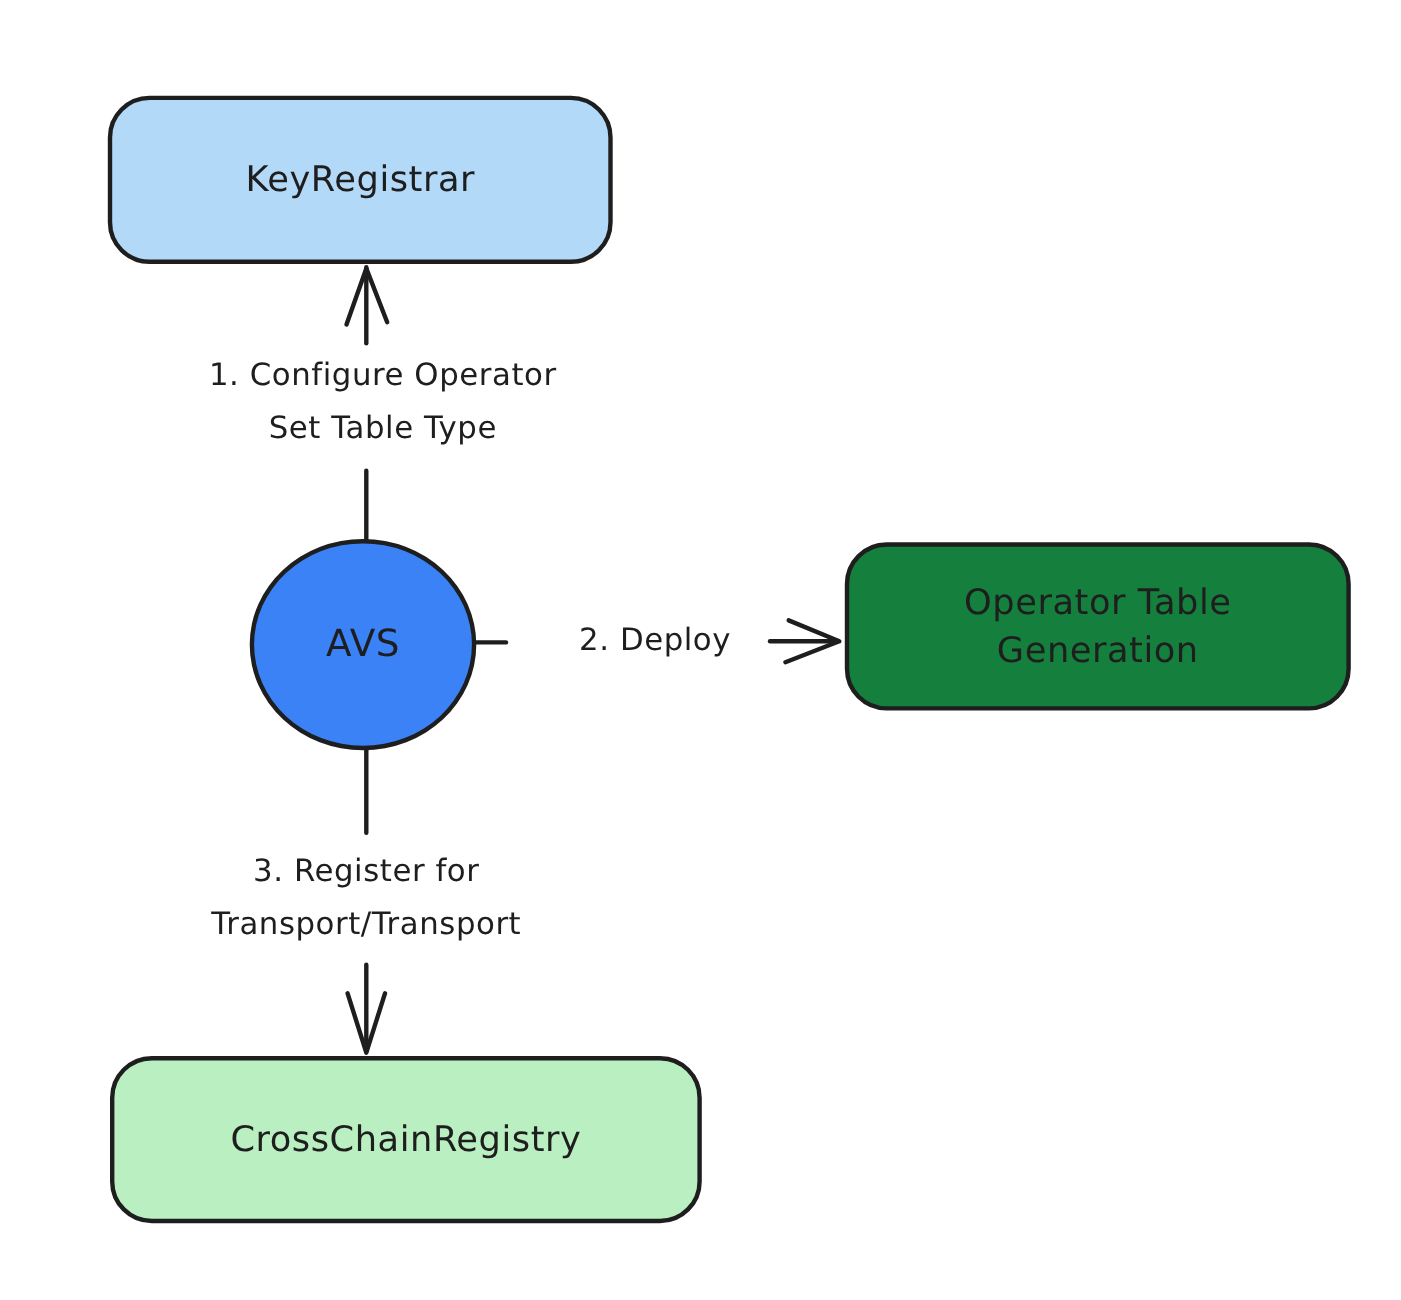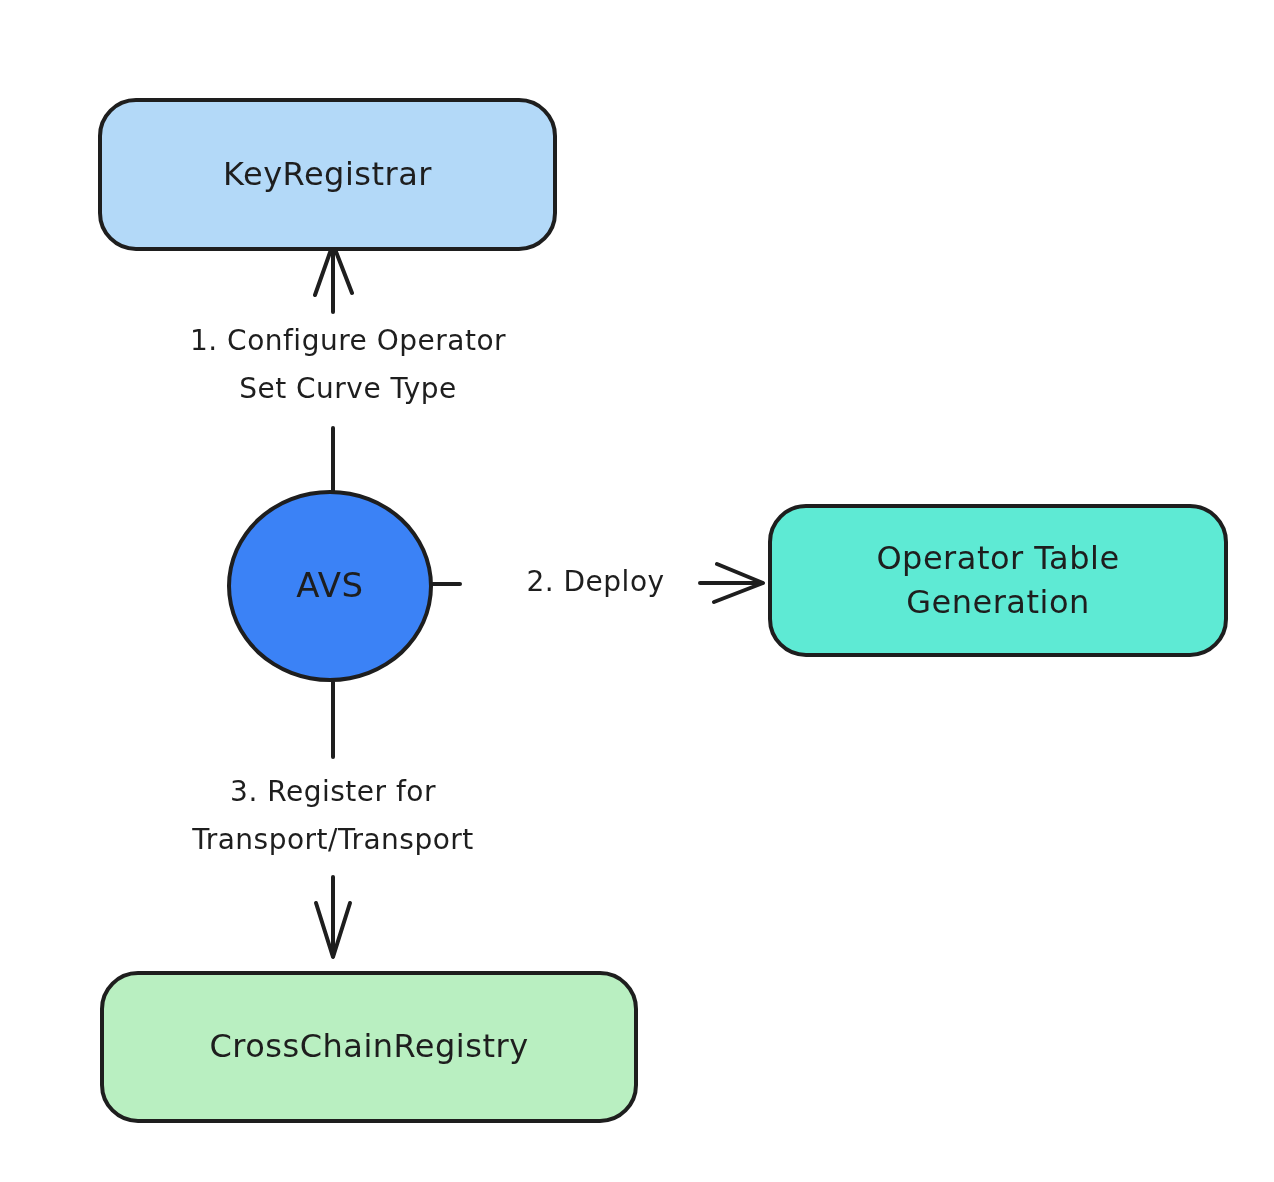--- a/index.html
+++ b/index.html
@@ -35,34 +35,34 @@
     border: 4px solid #1e1e1e;
     display: flex;
     align-items: center;
     justify-content: center;
     text-align: center;
     font-size: 32px;
     font-weight: 500;
     line-height: 1.35;
     letter-spacing: 0.5px;
   }
-  .node-rect { border-radius: 38px; margin-top: 11px; }
+  .node-rect { border-radius: 38px; }
   .node-keyregistrar {
     left: 98px; top: 87px; width: 459px; height: 153px;
     background: #b3d9f8;
   }
   .node-avs {
     left: 227px; top: 490px; width: 206px; height: 192px;
     border-radius: 50%;
     background: #3b82f6;
     font-size: 34px;
   }
   .node-otc {
     left: 768px; top: 493px; width: 460px; height: 153px;
-    background: #5eead4;
+    background: #15803d;
   }
   .node-ccr {
     left: 100px; top: 960px; width: 538px; height: 152px;
     background: #b9efc1;
   }
   .edge-label {
     position: absolute;
     text-align: center;
     font-size: 28px;
     font-weight: 500;
@@ -113,21 +113,21 @@
       <span>Generation</span>
     </span>
   </div>
 
   <div class="node node-rect node-ccr">
     <span>CrossChainRegistry</span>
   </div>
 
   <div class="edge-label edge-label-1">
     <span>1. Configure Operator</span><br>
-    <span>Set Curve Type</span>
+    <span>Set Table Type</span>
   </div>
 
   <div class="edge-label edge-label-2">
     <span>2. Deploy</span>
   </div>
 
   <div class="edge-label edge-label-3">
     <span>3. Register for</span><br>
     <span>Transport/Transport</span>
   </div>

